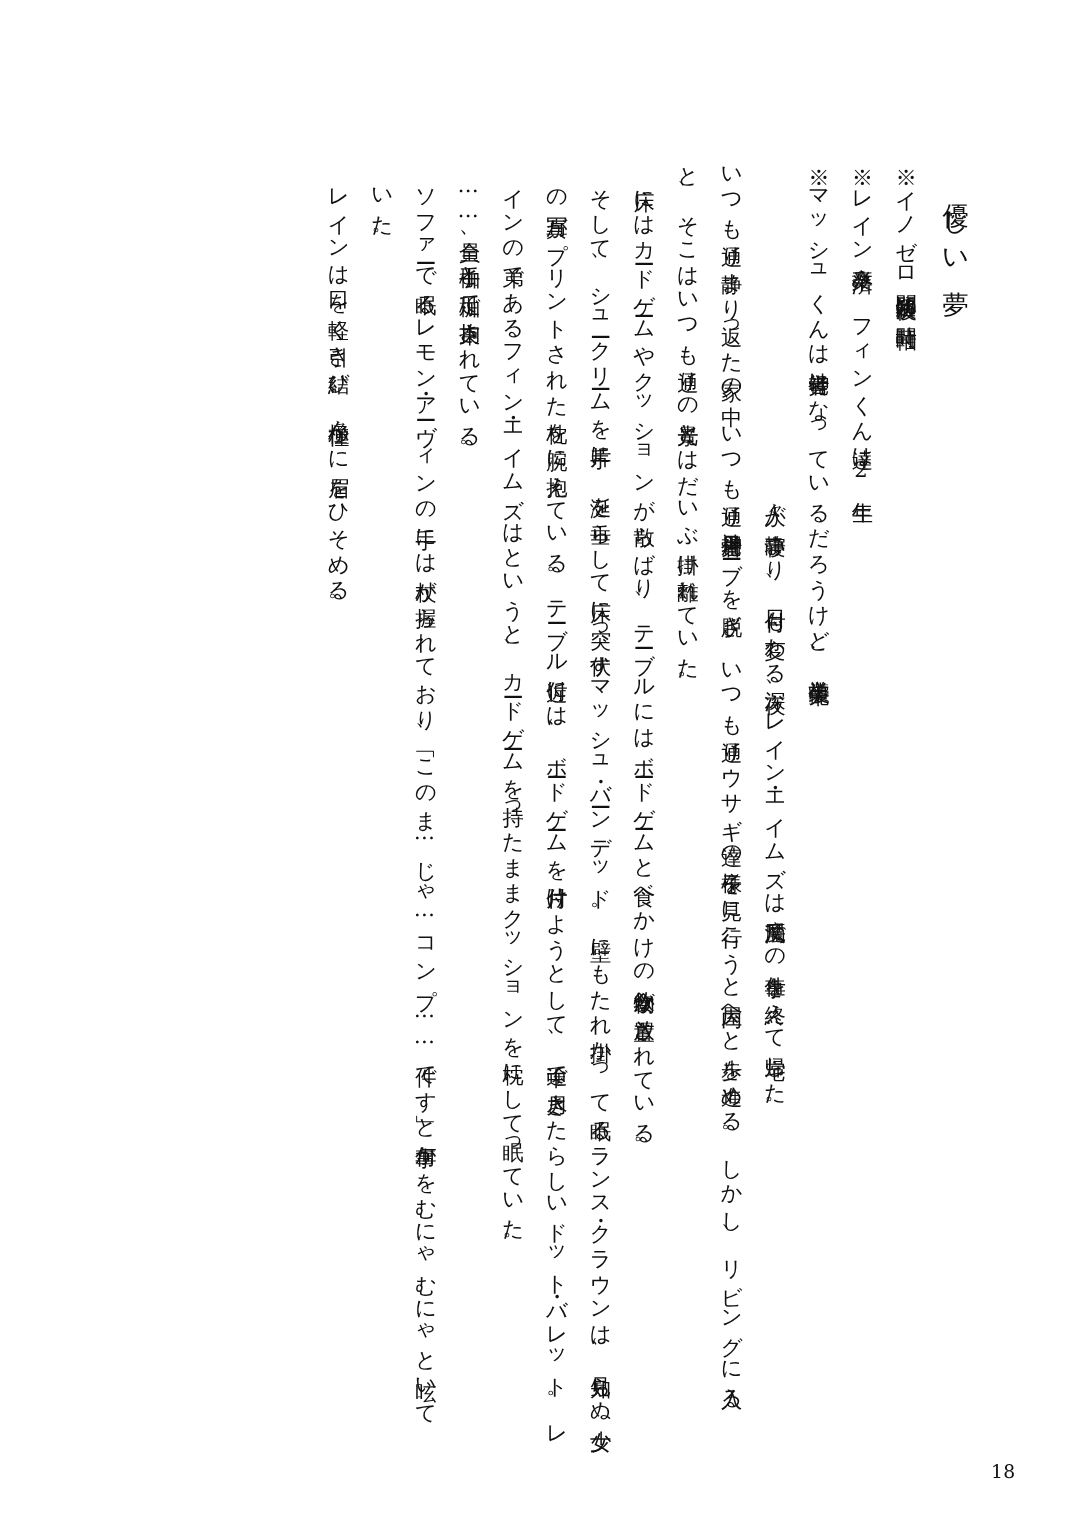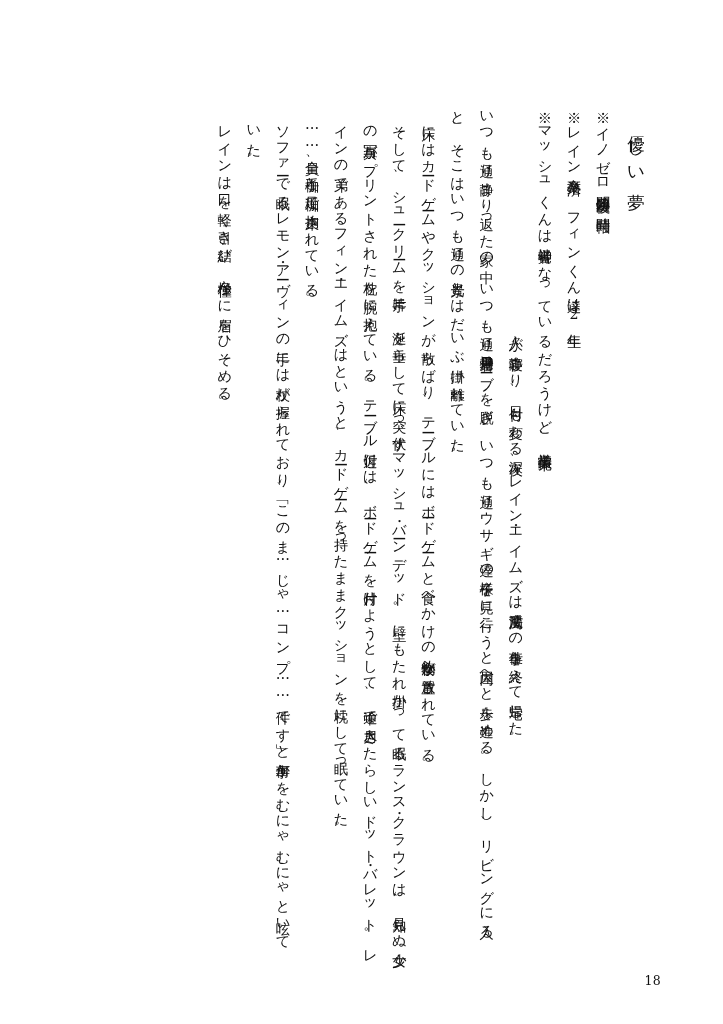--- a/index.html
+++ b/index.html
@@ -55,21 +55,21 @@
     padding-top: 42px;
   }
   .tall {
     padding-top: 266px;
   }
   .indent {
     padding-top: 56px;
   }
   #page-number {
     position: absolute;
-    right: 62px;
+    right: 46px;
     bottom: 36px;
     font-size: 12.5px;
     font-family: "DejaVu Serif", "Liberation Serif", serif;
     color: #111111;
     letter-spacing: 0.02em;
   }
 </style>
 </head>
 <body>
 

